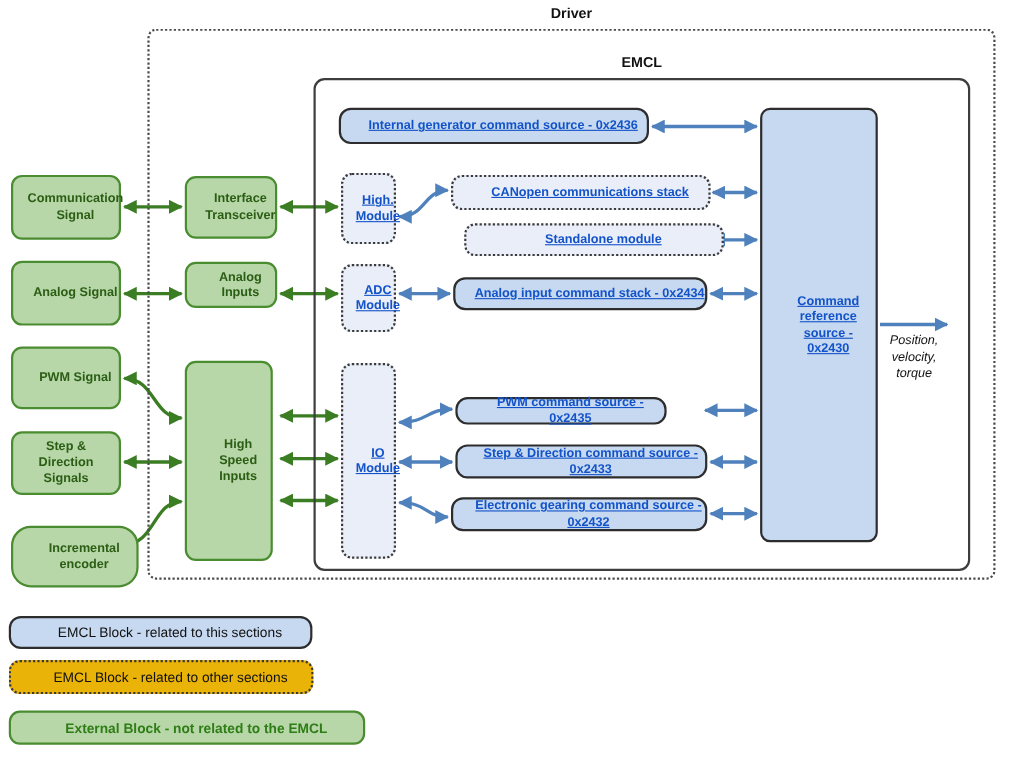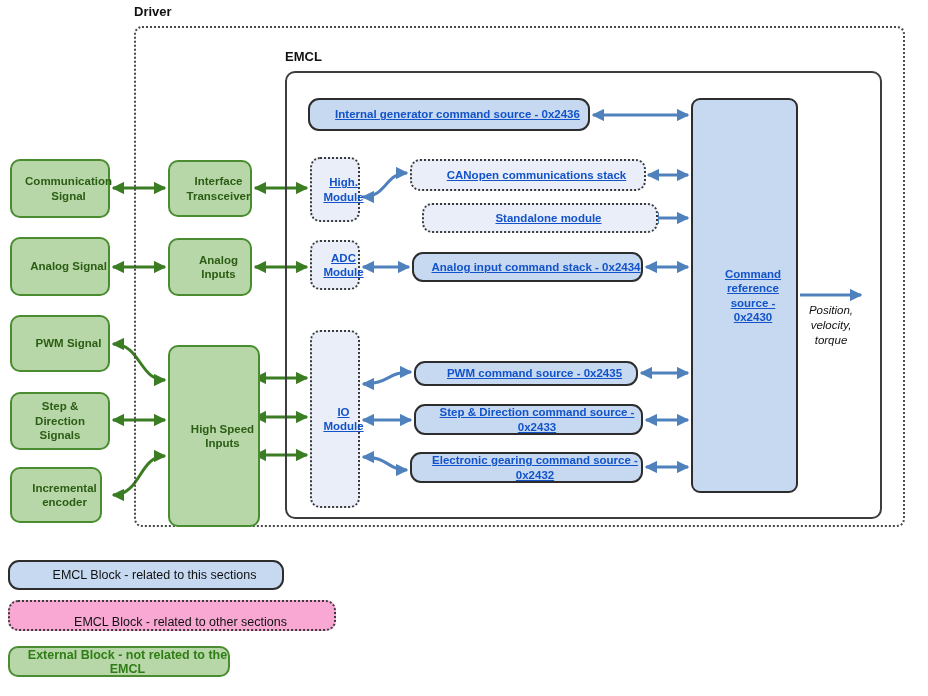--- a/index.html
+++ b/index.html
@@ -2,21 +2,21 @@
 <html><head>
 <meta charset="utf-8">
 <style>
   html,body{margin:0;padding:0;background:#ffffff;}
   #canvas{
     position:relative;width:928px;height:696px;background:#ffffff;
     font-family:"Liberation Sans",sans-serif;overflow:hidden;
   }
   .abs{position:absolute;box-sizing:border-box;}
   .ctr{display:flex;align-items:center;justify-content:center;text-align:center;padding-left:17px;}
-  .frame-label{font-weight:bold;font-size:13px;color:#111;text-align:left;}
+  .frame-label{font-weight:bold;font-size:13px;color:#111;text-align:center;}
   .driver-box{border:2px dotted #4a4a4a;border-radius:8px;}
   .emcl-box{border:2px solid #3d3d3d;border-radius:10px;}
   .green-box{
     background:#b7d7a8;border:2.5px solid #4a8c30;border-radius:10px;
     color:#2b5d14;font-weight:bold;font-size:11.5px;line-height:1.25;
   }
   .blue-solid{
     background:#c6d9f1;border:2.5px solid #2d2d2d;border-radius:11px;
   }
   .blue-dotted{
@@ -84,75 +84,75 @@
   </div>
   <div class="abs ctr green-box" style="left:10px;top:159px;width:100px;height:59px;">
     <span>Communication Signal</span>
   </div>
   <div class="abs ctr green-box" style="left:10px;top:315px;width:100px;height:57px;">
     <span>PWM Signal</span>
   </div>
   <div class="abs ctr green-box" style="left:10px;top:392px;width:100px;height:58px;padding:0 8px;">
     <span>Step &amp; Direction Signals</span>
   </div>
-  <div class="abs ctr green-box" style="left:10px;top:467px;width:92px;height:56px;">
+  <div class="abs ctr green-box" style="left:10px;top:478px;width:116px;height:56px;border-radius:18px;">
     <span>Incremental encoder</span>
   </div>
 
   <div class="abs ctr green-box" style="left:168px;top:160px;width:84px;height:57px;">
     <span>Interface Transceiver</span>
   </div>
-  <div class="abs ctr green-box" style="left:168px;top:238px;width:84px;height:58px;">
+  <div class="abs ctr green-box" style="left:168px;top:238px;width:84px;height:42px;">
     <span>Analog Inputs</span>
   </div>
-  <div class="abs ctr green-box" style="left:168px;top:345px;width:92px;height:182px;">
+  <div class="abs ctr green-box" style="left:168px;top:328px;width:80px;height:182px;">
     <span>High Speed Inputs</span>
   </div>
 
   <div class="abs ctr blue-dotted" style="left:310px;top:157px;width:50px;height:65px;">
     <span class="link">High. Module</span>
   </div>
-  <div class="abs ctr blue-dotted" style="left:310px;top:240px;width:50px;height:50px;">
+  <div class="abs ctr blue-dotted" style="left:310px;top:240px;width:50px;height:62px;">
     <span class="link">ADC Module</span>
   </div>
   <div class="abs ctr blue-dotted" style="left:310px;top:330px;width:50px;height:178px;">
     <span class="link">IO Module</span>
   </div>
   <div class="abs ctr blue-dotted" style="left:410px;top:159px;width:236px;height:32px;">
     <span class="link">CANopen communications stack</span>
   </div>
   <div class="abs ctr blue-dotted" style="left:410px;top:203px;width:236px;height:30px;margin-left:12px;">
     <span class="link">Standalone module</span>
   </div>
 
   <div class="abs ctr blue-solid" style="left:308px;top:98px;width:282px;height:33px;">
     <span class="link">Internal generator command source - 0x2436</span>
   </div>
   <div class="abs ctr blue-solid" style="left:412px;top:252px;width:231px;height:30px;">
     <span class="link">Analog input command stack - 0x2434</span>
   </div>
-  <div class="abs ctr blue-solid" style="left:414px;top:361px;width:224px;height:25px;">
+  <div class="abs ctr blue-solid" style="left:414px;top:361px;width:192px;height:25px;">
     <span class="link">PWM command source - 0x2435</span>
   </div>
   <div class="abs ctr blue-solid" style="left:414px;top:404px;width:229px;height:31px;">
     <span class="link">Step &amp; Direction command source - 0x2433</span>
   </div>
   <div class="abs ctr blue-solid" style="left:410px;top:452px;width:233px;height:31px;">
     <span class="link">Electronic gearing command source - 0x2432</span>
   </div>
 
   <div class="abs ctr blue-solid" style="left:691px;top:98px;width:107px;height:395px;border-radius:9px;">
     <span class="link">Command reference source - 0x2430</span>
   </div>
 
   <div class="abs ctr blue-solid legend-text" style="left:8px;top:560px;width:276px;height:30px;">
     <span>EMCL Block - related to this sections</span>
   </div>
 
   <div class="abs output-label" style="left:794px;top:303px;width:74px;">Position, velocity, torque</div>
-  <div class="abs ctr blue-dotted legend-text" style="left:8px;top:600px;width:328px;height:31px;background:#f9a8d4;align-items:flex-end;">
+  <div class="abs ctr blue-dotted legend-text" style="left:8px;top:600px;width:277px;height:31px;background:#eab308;">
     <span>EMCL Block - related to other sections</span>
   </div>
-  <div class="abs ctr legend-green-text" style="left:8px;top:646px;width:222px;height:31px;background:#b7d7a8;border:2.5px solid #4a8c30;border-radius:10px;">
+  <div class="abs ctr legend-green-text" style="left:8px;top:646px;width:324px;height:31px;background:#b7d7a8;border:2.5px solid #4a8c30;border-radius:10px;">
     <span>External Block - not related to the EMCL</span>
   </div>
 
 </div>
 
 </body></html>

